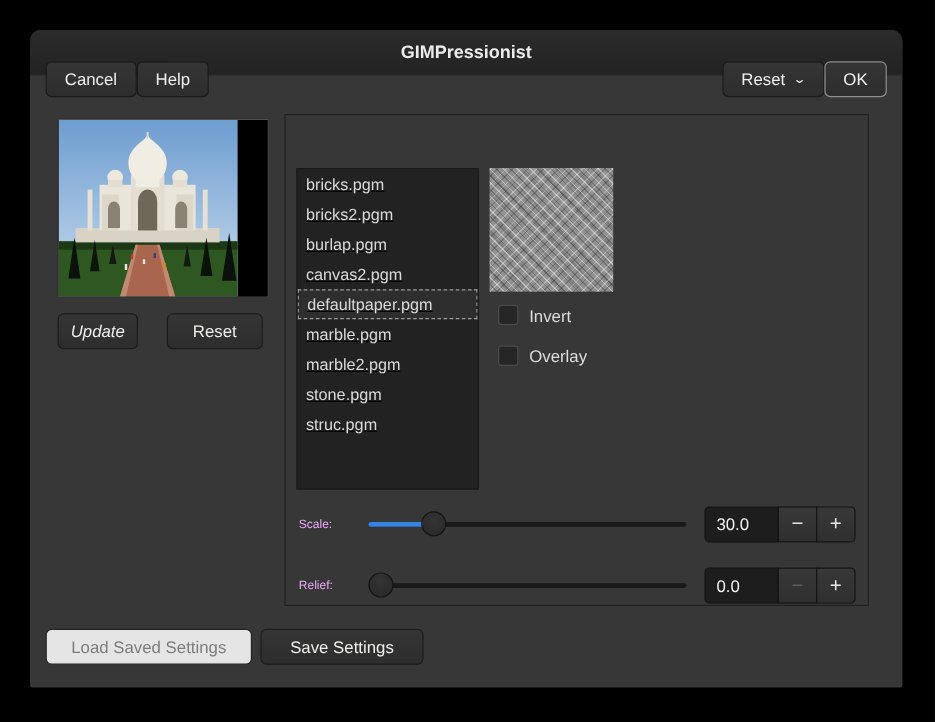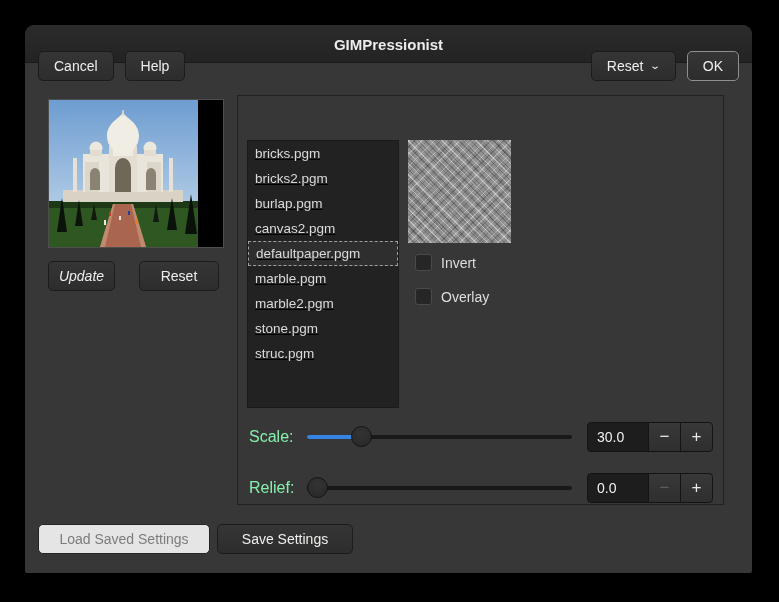--- a/index.html
+++ b/index.html
@@ -21,21 +21,21 @@
   }
   .btn{
     display:inline-flex;align-items:center;justify-content:center;
     background:linear-gradient(#353535,#2d2d2d);
     border:1px solid #1b1b1b;border-radius:5px;
     color:#eeeeec;font-size:14px;height:30px;padding:0 15px;
     box-sizing:border-box;cursor:default;white-space:nowrap;
   }
   .btn.default{border-color:#8f8f8f;}
   .btn.disabled{color:#7c7c7c;background:#e5e5e5;border-color:#242424;}
-  .hdr-left,.hdr-right{display:flex;gap:11px;align-items:center;margin-top:44px;}
+  .hdr-left,.hdr-right{display:flex;gap:0;align-items:center;margin-top:44px;}
   .hdr-right{margin-left:auto;}
   .title{
     position:absolute;left:50%;top:50%;transform:translate(-50%,-50%);
     color:#ececec;font-weight:bold;font-size:15px;
   }
   .chev{font-size:10px;margin-left:8px;transform:scaleX(1.4);display:inline-block;}
   
   .preview-frame{
     position:absolute;left:23px;top:74px;width:176px;height:149px;
     background:#000;border:1px solid #4e4e4e;box-sizing:border-box;
@@ -87,21 +87,21 @@
     border-radius:3px;box-sizing:border-box;
   }
   .check-label{margin-left:9px;font-size:14px;color:#dedede;}
   
   .slider-row{
     position:absolute;left:11px;right:10px;height:30px;
     display:flex;align-items:center;
   }
   #scale-row{top:326px;}
   #relief-row{top:377px;}
-  .slider-label{width:58px;font-size:16px;color:#86efac;}
+  .slider-label{width:58px;font-size:10px;color:#f0abfc;}
   .slider{flex:1;position:relative;height:30px;margin-right:15px;}
   .track{position:absolute;left:0;right:0;top:13px;height:4px;background:#191919;border-radius:2px;}
   .fill{position:absolute;left:0;top:13px;height:4px;background:#3584e4;border-radius:2px;}
   .thumb{
     position:absolute;top:4px;width:21px;height:21px;border-radius:50%;
     background:radial-gradient(circle at 50% 35%, #343434, #272727);
     border:1px solid #141414;box-sizing:border-box;
   }
   .spinbox{display:flex;}
   .spin-entry{

